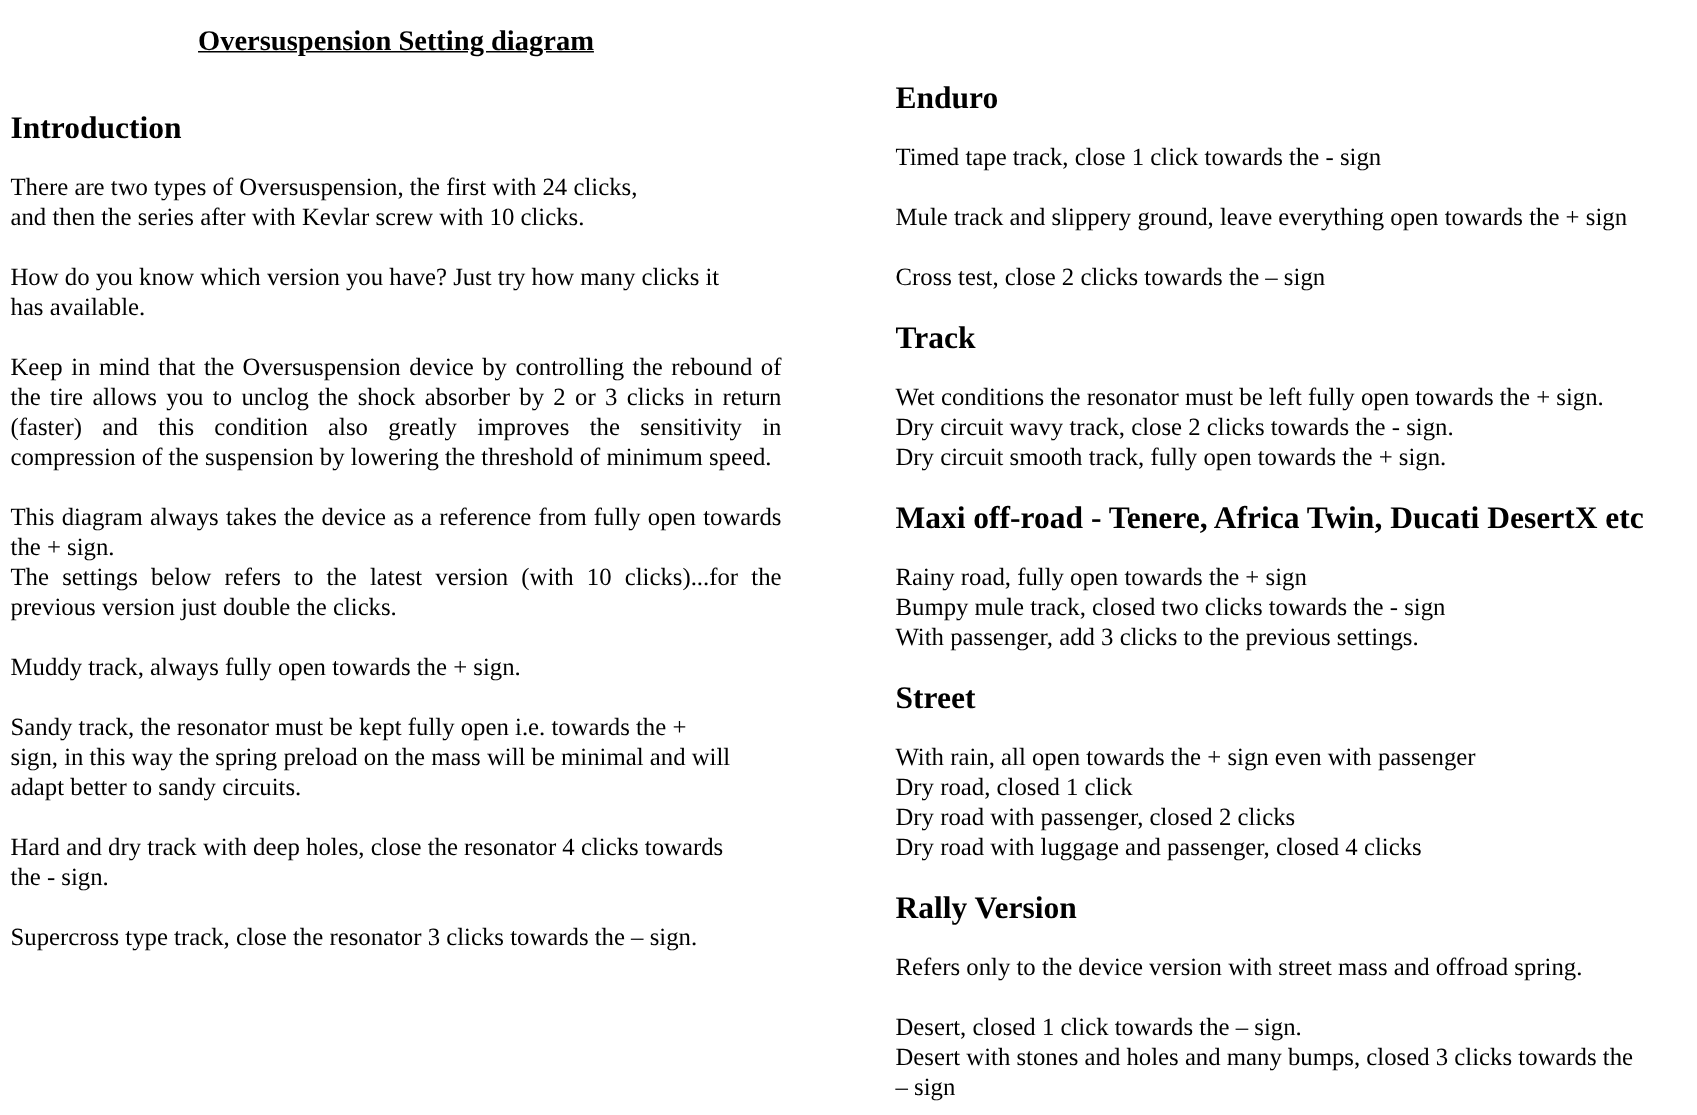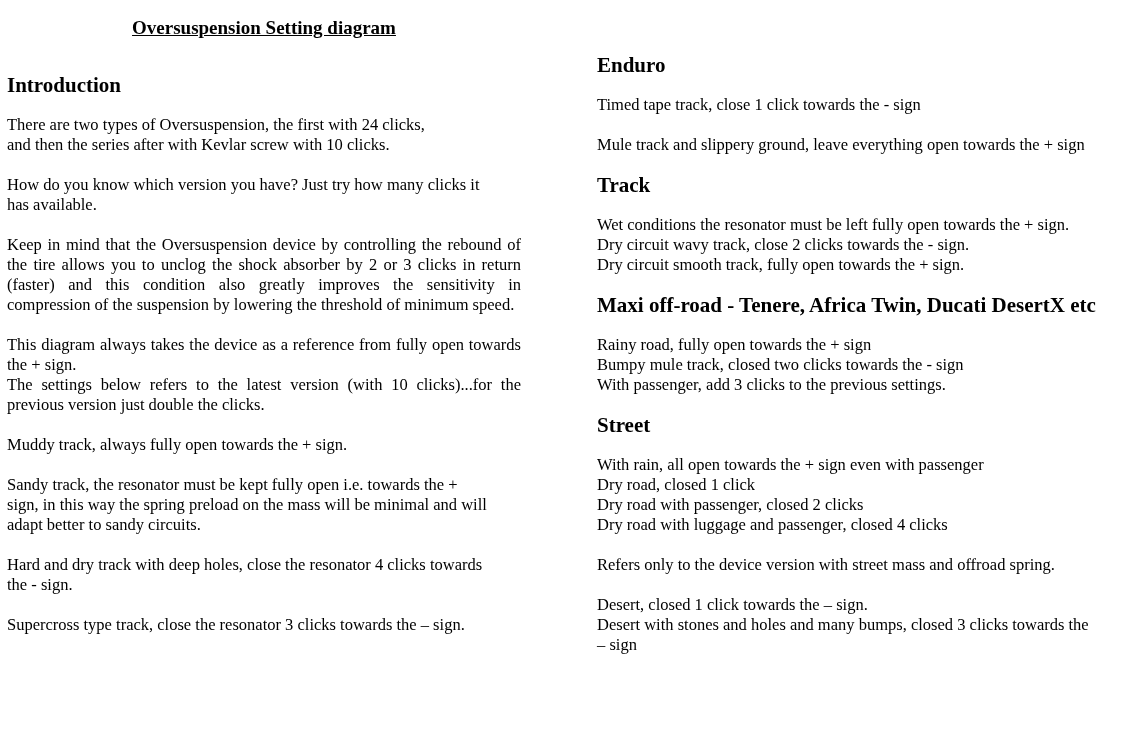--- a/index.html
+++ b/index.html
@@ -90,40 +90,42 @@
     <p class="paragraph pre">Supercross type track, close the resonator 3 clicks towards the – sign.</p>
   </div>
 
   <div class="col col-right">
     <h2 class="section-heading">Enduro</h2>
 
     <p class="paragraph pre">Timed tape track, close 1 click towards the - sign</p>
 
     <p class="paragraph pre">Mule track and slippery ground, leave everything open towards the + sign</p>
 
+    <p class="paragraph pre">Cross test, close 2 clicks towards the – sign</p>
 
     <h2 class="section-heading">Track</h2>
 
     <p class="paragraph pre">Wet conditions the resonator must be left fully open towards the + sign.
 Dry circuit wavy track, close 2 clicks towards the - sign.
 Dry circuit smooth track, fully open towards the + sign.</p>
 
     <h2 class="section-heading">Maxi off-road - Tenere, Africa Twin, Ducati DesertX etc</h2>
 
     <p class="paragraph pre">Rainy road, fully open towards the + sign
 Bumpy mule track, closed two clicks towards the - sign
 With passenger, add 3 clicks to the previous settings.</p>
 
     <h2 class="section-heading">Street</h2>
 
     <p class="paragraph pre">With rain, all open towards the + sign even with passenger
 Dry road, closed 1 click
 Dry road with passenger, closed 2 clicks
 Dry road with luggage and passenger, closed 4 clicks</p>
 
+    <h2 class="section-heading">Rally Version</h2>
 
     <p class="paragraph pre">Refers only to the device version with street mass and offroad spring.</p>
 
     <p class="paragraph pre">Desert, closed 1 click towards the – sign.
 Desert with stones and holes and many bumps, closed 3 clicks towards the
 –  sign</p>
   </div>
 
 </div>
 

